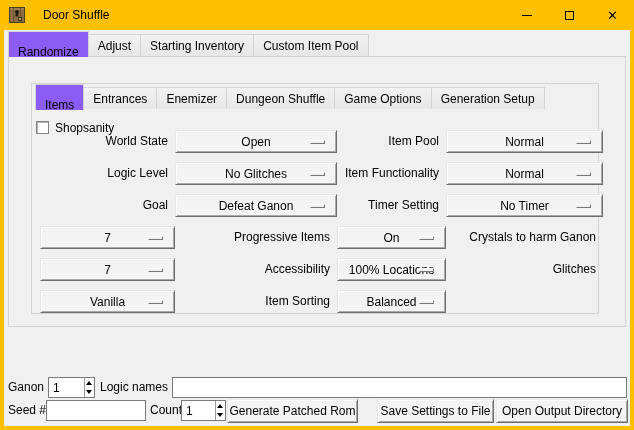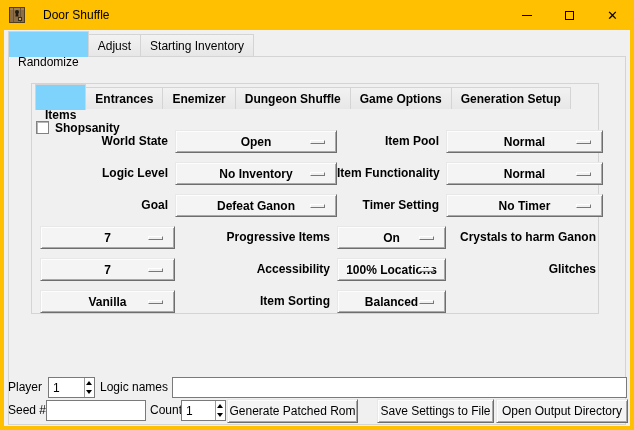--- a/index.html
+++ b/index.html
@@ -26,28 +26,28 @@
 
   
   .tabs { position:absolute; display:flex; align-items:flex-end; z-index:2; }
   .tab {
     height:22px; padding:3px 9px 0; line-height:16px; white-space:nowrap;
     background:linear-gradient(#f2f2f2,#e7e7e7);
     border:1px solid #d4d4d4; border-bottom:none; margin-right:-1px;
     cursor:default;
   }
   .tab.selected {
-    height:26px; padding-top:22px; margin-bottom:-1px;
-    background:#7dd3fc; position:relative; z-index:3;
+    height:26px; padding-top:12px; margin-bottom:-1px;
+    background:#8b5cf6; position:relative; z-index:3;
   }
   .outer-tabs { left:4px; top:1px; height:25px; }
   .inner-tabs { left:26px; top:27px; height:25px; }
 
   .page { position:absolute; background:#f0f0f0; border:1px solid #d4d4d4; }
-  .outer-page { left:4px; top:26px; width:618px; height:369px;font-weight:bold; }
+  .outer-page { left:4px; top:26px; width:618px; height:271px; }
   .inner-page { left:22px; top:26px; width:568px; height:231px; }
 
   
   .check-row { position:absolute; left:4px; display:flex; align-items:center; height:15px; }
   .check-row.r1 { top:2px; } .check-row.r2 { top:36px; }
   .checkbox {
     width:13px; height:13px; background:#fff;
     border:1px solid #828282; box-shadow:inset 1px 1px 0 #b6b6b6;
     display:block;
   }
@@ -125,20 +125,21 @@
         </div>
     </div>
   </div>
 
   <div class="body">
 
     <div class="tabs outer-tabs">
       <div class="tab selected">Randomize</div>
       <div class="tab">Adjust</div>
       <div class="tab">Starting Inventory</div>
+      <div class="tab">Custom Item Pool</div>
     </div>
 
     <div class="page outer-page">
 
       <div class="tabs inner-tabs">
         <div class="tab selected">Items</div>
         <div class="tab">Entrances</div>
         <div class="tab">Enemizer</div>
         <div class="tab">Dungeon Shuffle</div>
         <div class="tab">Game Options</div>
@@ -164,21 +165,21 @@
               <span class="opt-indicator"></span>
             </div>
           <div class="opt-label">Item Pool</div>
           <div class="opt-btn">
               <span>Normal</span>
               <span class="opt-indicator"></span>
             </div>
 
           <div class="opt-label">Logic Level</div>
           <div class="opt-btn">
-              <span>No Inventory</span>
+              <span>No Glitches</span>
               <span class="opt-indicator"></span>
             </div>
           <div class="opt-label">Item Functionality</div>
           <div class="opt-btn">
               <span>Normal</span>
               <span class="opt-indicator"></span>
             </div>
 
           <div class="opt-label">Goal</div>
           <div class="opt-btn">
@@ -219,21 +220,21 @@
             </div>
           <div class="opt-label">Item Sorting</div>
           <div class="opt-btn">
               <span>Balanced</span>
               <span class="opt-indicator"></span>
             </div>
         </div>
       </div>
     </div>
 
-    <div class="fld-label" style="left:4px; top:347px;">Player</div>
+    <div class="fld-label" style="left:4px; top:347px;">Ganon</div>
     <div class="spinbox" style="left:44px; top:347px; width:47px;">
       <input type="text" value="1" style="">
       <div class="spin-btns">
         <div class="spin-btn">
             <span class="tri-up"></span>
           </div>
         <div class="spin-btn">
             <span class="tri-down"></span>
           </div>
       </div>

